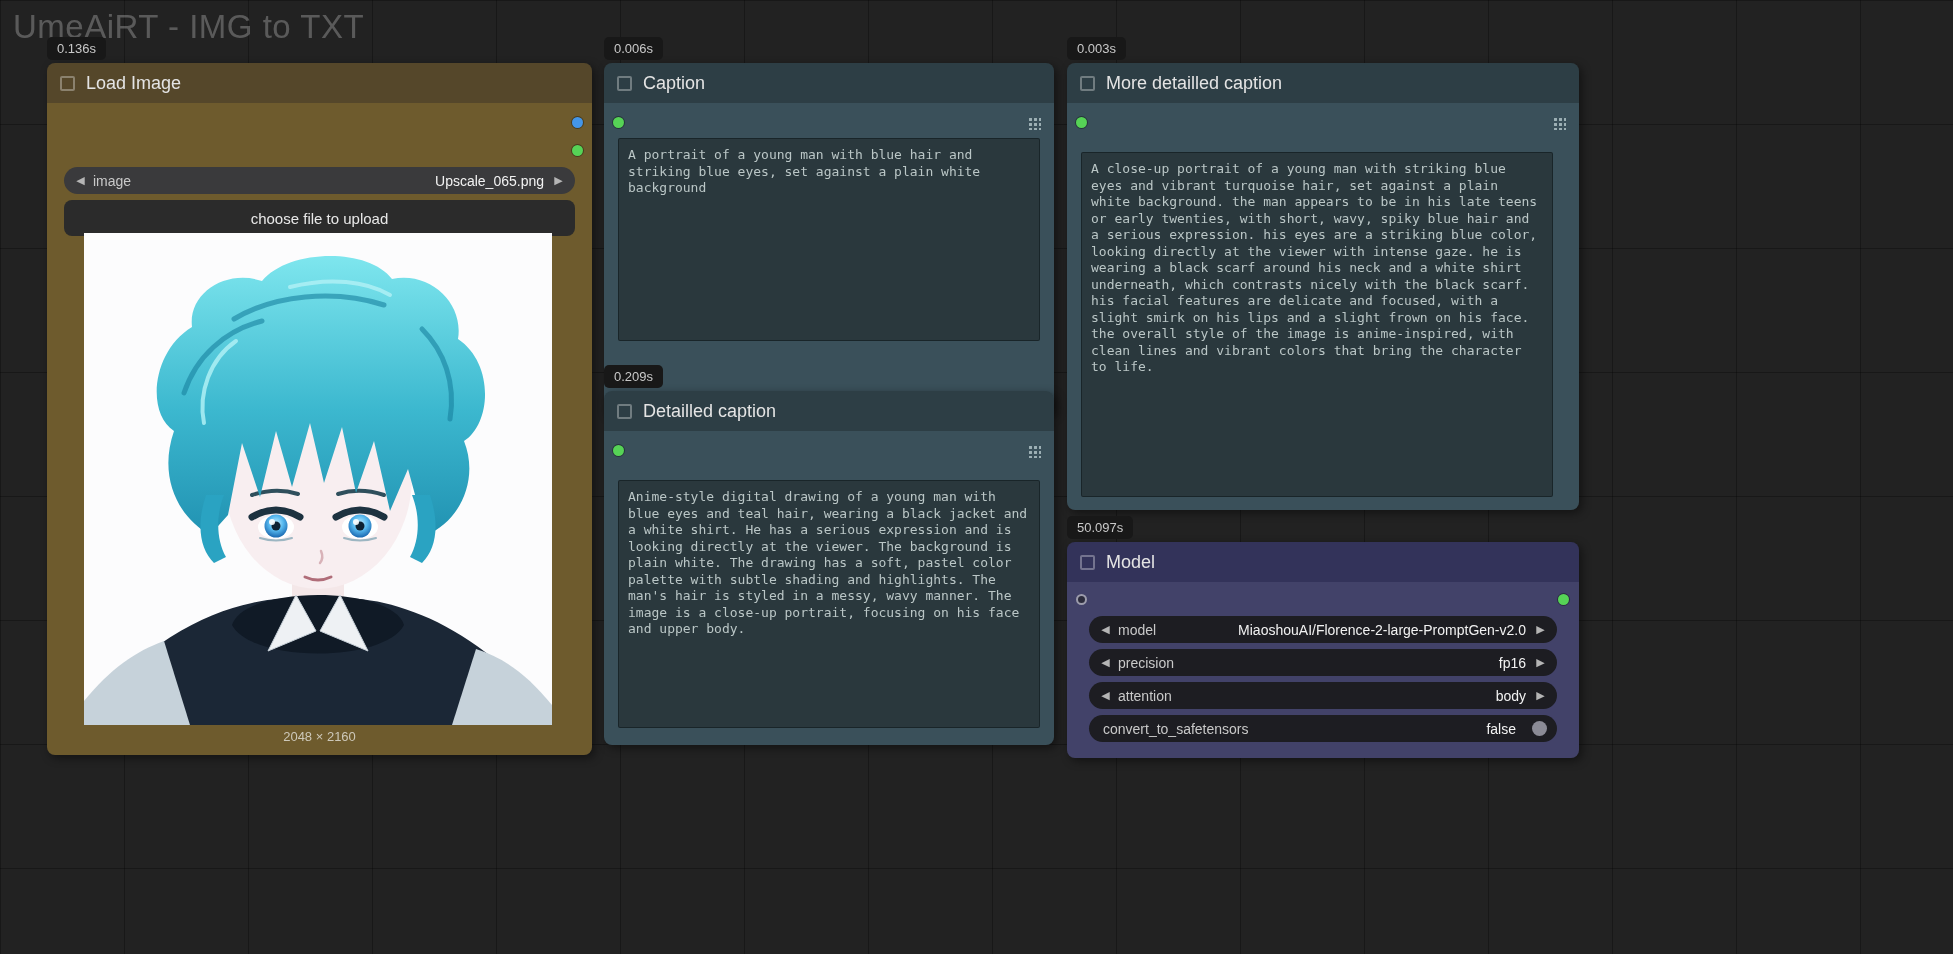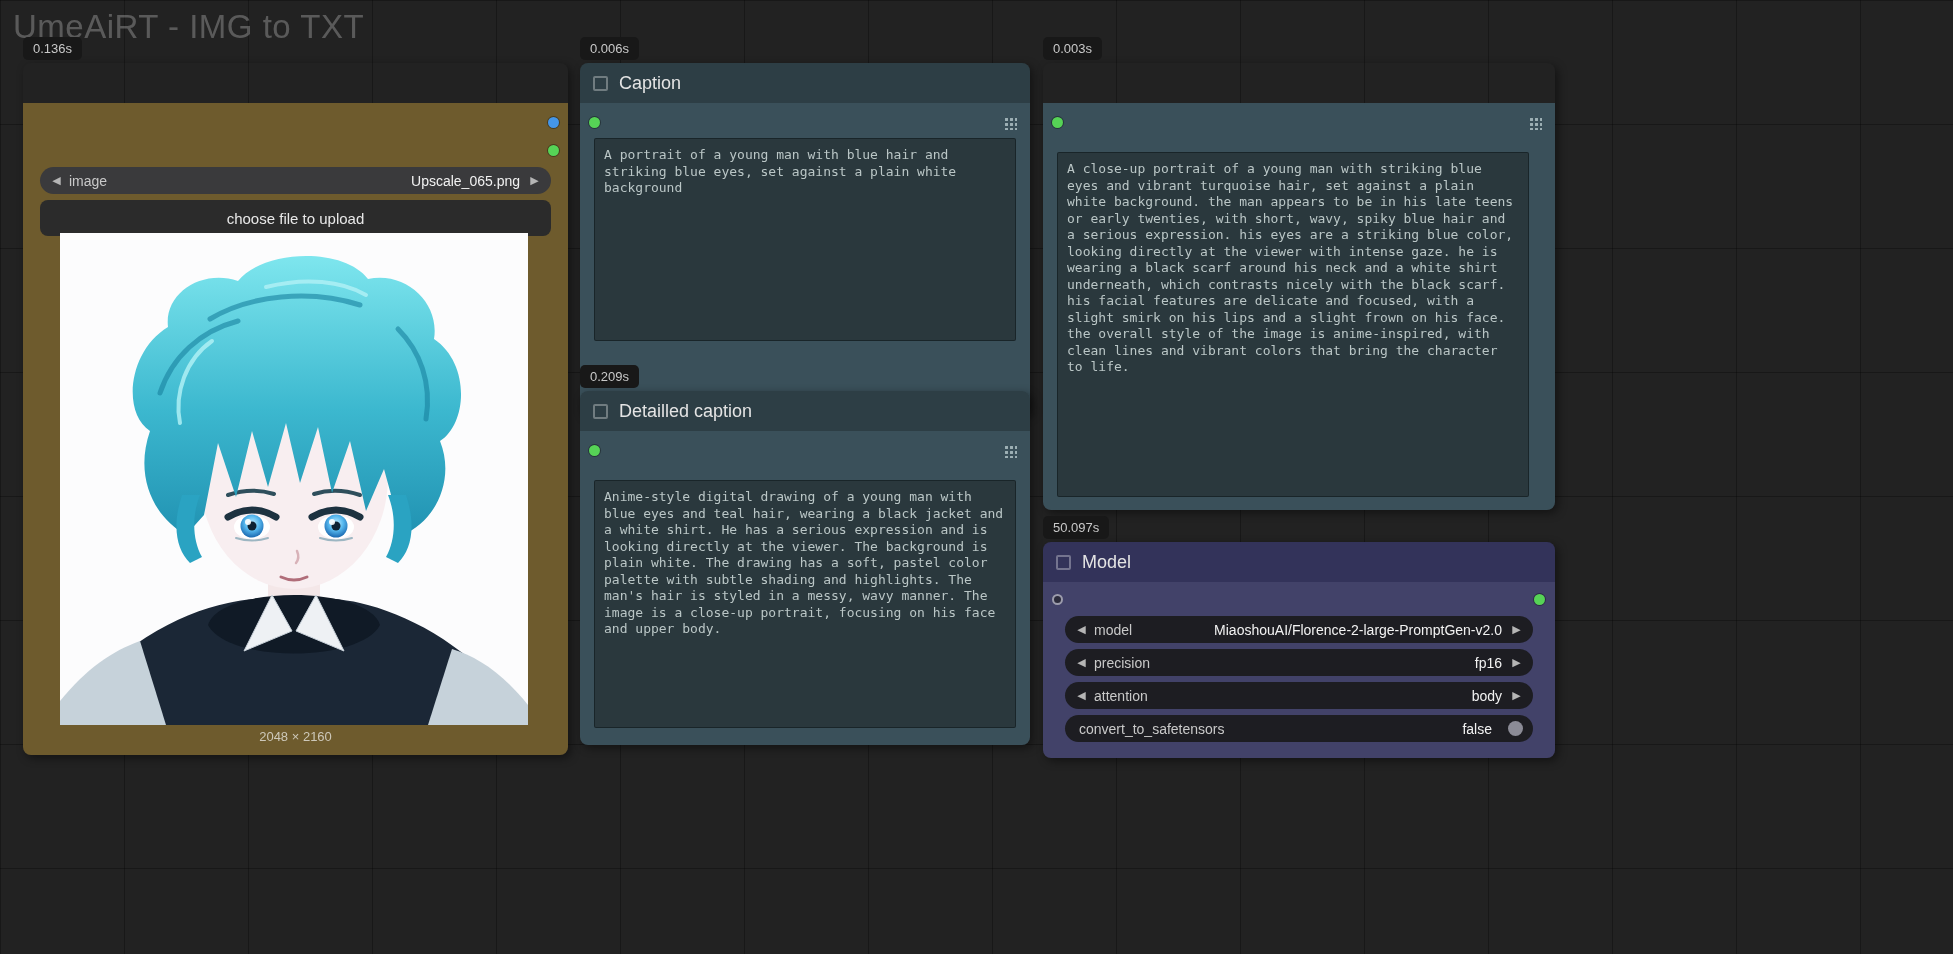--- a/index.html
+++ b/index.html
@@ -16,20 +16,21 @@
     background-size:124px 124px;
   }
   .canvas-title {
     position:absolute; left:13px; top:8px;
     font-size:33px; color:rgba(170,170,170,0.42);
     letter-spacing:.5px; z-index:0; white-space:nowrap;
   }
   .node {
     position:absolute; border-radius:8px; z-index:1;
     box-shadow:3px 3px 10px rgba(0,0,0,0.45);
+    margin-left:24px;
   }
   .badge {
     position:absolute; top:-26px; left:0; height:23px; line-height:23px;
     padding:0 10px; border-radius:5px;
     background:var(--badge-bg,#181818); color:#c9c9c9; font-size:13px;
     z-index:2; white-space:nowrap;
   }
   .node-header {
     position:absolute; left:0; right:0; top:0; height:40px;
     border-radius:8px 8px 0 0;
@@ -95,20 +96,24 @@
   }
 </style>
 </head>
 <body>
 
 <div id="canvas">
   <div class="canvas-title">UmeAiRT - IMG to TXT</div>
 
   <div class="node load" style="left:23px; top:63px; width:545px; height:692px;">
     <div class="badge">0.136s</div>
+    <div class="node-header">
+      <span class="collapse-box"></span>
+      <span class="node-title">Load Image</span>
+    </div>
     <div class="node-body"></div>
 
     <span class="slot blue" style="top:54px; right:9px;"></span>
     <span class="slot green" style="top:82px; right:9px;"></span>
 
     <div class="combo on-load" style="left:17px; top:104px; width:511px;">
       <span class="arrow">◀</span>
       <span class="lbl">image</span>
       <span class="val">Upscale_065.png</span>
       <span class="arrow">▶</span>
@@ -196,20 +201,24 @@
       <span class="node-title">Detailled caption</span>
     </div>
     <div class="node-body"></div>
     <span class="slot green" style="top:54px; left:9px;"></span>
     <span class="dots-icon" style="top:54px; right:13px;"></span>
     <div class="textbox" style="left:14px; top:89px; width:422px; height:248px;">Anime-style digital drawing of a young man with blue eyes and teal hair, wearing a black jacket and a white shirt. He has a serious expression and is looking directly at the viewer. The background is plain white. The drawing has a soft, pastel color palette with subtle shading and highlights. The man's hair is styled in a messy, wavy manner. The image is a close-up portrait, focusing on his face and upper body.</div>
   </div>
 
   <div class="node cap" style="left:1043px; top:63px; width:512px; height:447px;">
     <div class="badge">0.003s</div>
+    <div class="node-header">
+      <span class="collapse-box"></span>
+      <span class="node-title">More detailled caption</span>
+    </div>
     <div class="node-body"></div>
     <span class="slot green" style="top:54px; left:9px;"></span>
     <span class="dots-icon" style="top:54px; right:13px;"></span>
     <div class="textbox" style="left:14px; top:89px; width:472px; height:345px;">A close-up portrait of a young man with striking blue eyes and vibrant turquoise hair, set against a plain white background. the man appears to be in his late teens or early twenties, with short, wavy, spiky blue hair and a serious expression. his eyes are a striking blue color, looking directly at the viewer with intense gaze. he is wearing a black scarf around his neck and a white shirt underneath, which contrasts nicely with the black scarf. his facial features are delicate and focused, with a slight smirk on his lips and a slight frown on his face. the overall style of the image is anime-inspired, with clean lines and vibrant colors that bring the character to life.</div>
   </div>
 
   <div class="node model" style="left:1043px; top:542px; width:512px; height:216px;">
     <div class="badge">50.097s</div>
     <div class="node-header">
       <span class="collapse-box"></span>

